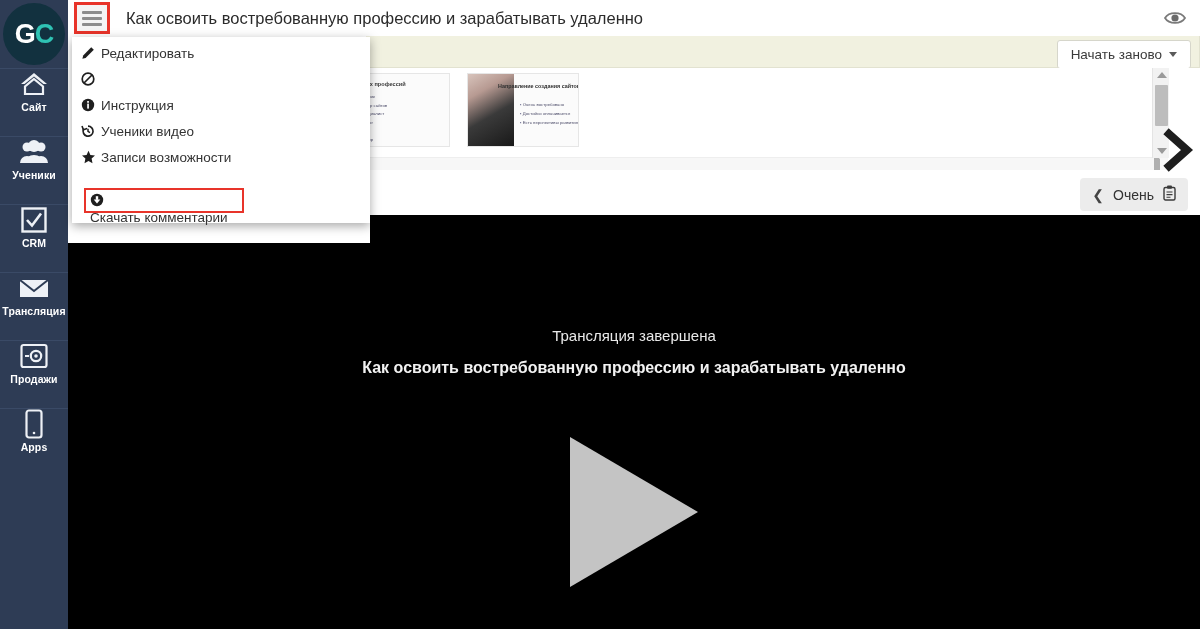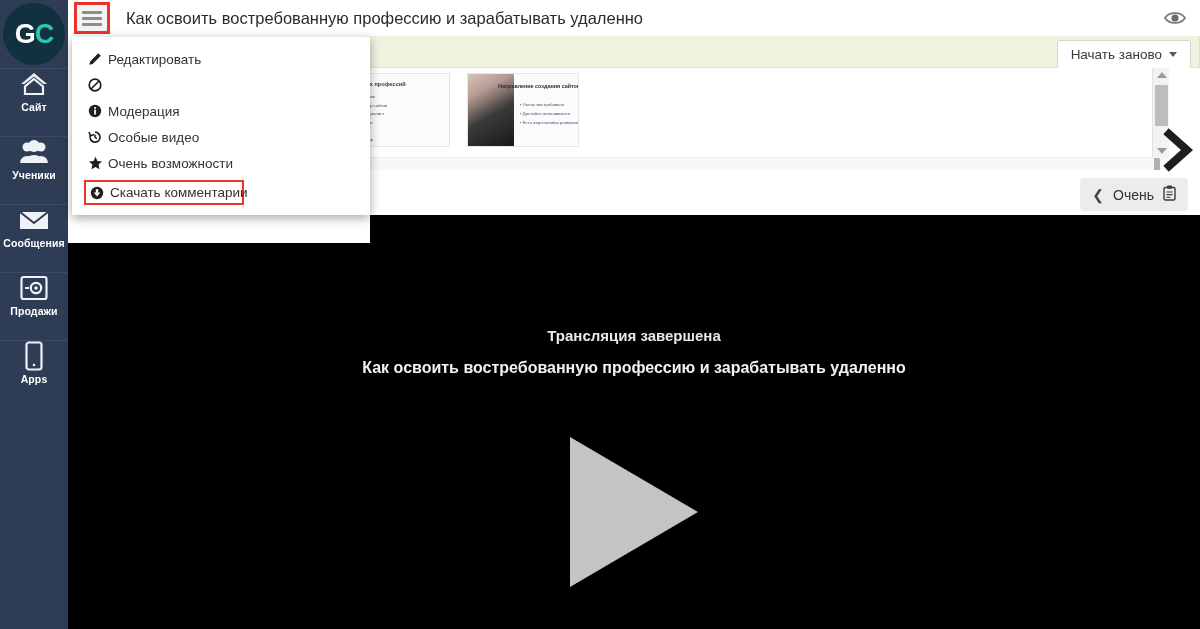--- a/index.html
+++ b/index.html
@@ -77,32 +77,32 @@
 
   
   .menu {
     position: absolute; left: 72px; top: 37px;
     width: 298px; background: #ffffff;
     box-shadow: 0 3px 10px rgba(0,0,0,.35);
     padding: 9px 0 10px 0;
     z-index: 40;
   }
   .menu-item {
-    display: flex; align-items: center;
-    height: 26px; padding: 0 16px;
+    display: flex; align-items: flex-start;
+    height: 26px; padding: 0 9px;
     font-size: 13.5px; color: #333; cursor: pointer;
     white-space: nowrap;
   }
   .menu-item .mi-ico {
     width: 20px; display:flex; align-items:center; justify-content:flex-start;
     flex: 0 0 20px;
   }
   .menu-item.highlight {
     border: 2px solid #e8342a;
-    margin: 4px 0 0 12px; width: 160px; height: 25px; padding-left: 4px;
+    margin: 12px 0 0 12px; width: 160px; height: 25px; padding-left: 4px; flex-direction: column;
   }
 
   
   .slides-band {
     position: absolute; left: 68px; top: 36px;
     width: 1132px; height: 134px;
     background: #ffffff;
   }
   .cream-band {
     position: absolute; left: 298px; top: 0;
@@ -211,21 +211,21 @@
   .video-stage {
     position: absolute; left: 68px; top: 243px;
     width: 1132px; height: 386px; background: #000000;
     display: flex; flex-direction: column; align-items: center;
   }
   .video-black-fill {
     position: absolute; left: 370px; top: 215px;
     width: 830px; height: 28px; background:#000;
   }
   .vs-line1 {
-    margin-top: 84px; color: #e9e9e9; font-size: 15px; font-weight: bold;
+    margin-top: 84px; color: #e9e9e9; font-size: 15px; font-weight: normal;
   }
   .vs-line2 {
     margin-top: 15px; color: #f2f2f2; font-size: 16px; font-weight: bold;
   }
   .play-triangle {
     margin-top: 60px;
     width: 0; height: 0;
     border-top: 75px solid transparent;
     border-bottom: 75px solid transparent;
     border-left: 128px solid #c4c4c4;
@@ -262,29 +262,38 @@
             <circle cx="23" cy="8" r="4.5" fill="#eef1f6"></circle>
             <circle cx="16" cy="7" r="6" fill="#eef1f6"></circle>
             <path d="M2 24 a7 7 0 0 1 14 0 Z" fill="#eef1f6"></path>
             <path d="M16 24 a7 7 0 0 1 14 0 Z" fill="#eef1f6"></path>
             <path d="M7 24 a9 8 0 0 1 18 0 Z" fill="#eef1f6"></path>
           </svg>
       </span>
       <span class="nav-label">Ученики</span>
     </div>
 
+    <div class="nav-item">
+      <span class="nav-ico">
+        <svg width="28" height="28" viewBox="0 0 28 28">
+            <rect x="2.5" y="2.5" width="23" height="23" fill="none" stroke="#eef1f6" stroke-width="2.4"></rect>
+            <polyline points="7,14 12,19.5 21,7.5" fill="none" stroke="#eef1f6" stroke-width="2.6"></polyline>
+          </svg>
+      </span>
+      <span class="nav-label">CRM</span>
+    </div>
 
     <div class="nav-item">
       <span class="nav-ico">
         <svg width="32" height="22" viewBox="0 0 32 22">
             <rect x="2" y="3" width="28" height="17" fill="#eef1f6"></rect>
             <polyline points="2,3 16,14 30,3" fill="none" stroke="#2e3c55" stroke-width="2"></polyline>
           </svg>
       </span>
-      <span class="nav-label">Сообщения</span>
+      <span class="nav-label">Трансляция</span>
     </div>
 
     <div class="nav-item">
       <span class="nav-ico">
         <svg width="30" height="26" viewBox="0 0 30 26">
             <rect x="2.5" y="2" width="25" height="22" rx="2" fill="none" stroke="#eef1f6" stroke-width="2.2"></rect>
             <circle cx="17" cy="13" r="5.2" fill="none" stroke="#eef1f6" stroke-width="2.2"></circle>
             <circle cx="17" cy="13" r="1.8" fill="#eef1f6"></circle>
             <path d="M6 13 h4" stroke="#eef1f6" stroke-width="2"></path>
           </svg>
@@ -412,39 +421,39 @@
       </span>
     </div>
     <div class="menu-item">
       <span class="mi-ico">
         <svg width="14" height="14" viewBox="0 0 14 14">
             <circle cx="7" cy="7" r="6.2" fill="#1f1f1f"></circle>
             <rect x="6.2" y="5.6" width="1.7" height="5" fill="#fff"></rect>
             <rect x="6.2" y="3" width="1.7" height="1.8" fill="#fff"></rect>
           </svg>
       </span>
-      <span>Модерация</span>
+      <span>Инструкция</span>
     </div>
     <div class="menu-item">
       <span class="mi-ico">
         <svg width="14" height="14" viewBox="0 0 14 14">
             <path d="M7 2.2 A5 5 0 1 1 2.4 5.4" fill="none" stroke="#1f1f1f" stroke-width="1.7"></path>
             <polyline points="1,2 2.4,5.8 6.2,4.6" fill="none" stroke="#1f1f1f" stroke-width="1.6"></polyline>
             <path d="M7 4.8 V7.4 L9 8.6" stroke="#1f1f1f" stroke-width="1.5" fill="none"></path>
           </svg>
       </span>
-      <span>Особые видео</span>
+      <span>Ученики видео</span>
     </div>
     <div class="menu-item">
       <span class="mi-ico">
         <svg width="15" height="14" viewBox="0 0 15 14">
             <polygon points="7.5,0.8 9.4,5 14,5.5 10.6,8.6 11.5,13.2 7.5,10.9 3.5,13.2 4.4,8.6 1,5.5 5.6,5" fill="#1f1f1f"></polygon>
           </svg>
       </span>
-      <span>Очень возможности</span>
+      <span>Записи возможности</span>
     </div>
     <div class="menu-item highlight">
       <span class="mi-ico">
         <svg width="14" height="14" viewBox="0 0 14 14">
             <circle cx="7" cy="7" r="6.2" fill="#1f1f1f"></circle>
             <polygon points="7,10.6 3.7,6.5 10.3,6.5" fill="#fff"></polygon>
             <rect x="5.8" y="3.2" width="2.4" height="3.6" fill="#fff"></rect>
           </svg>
       </span>
       <span>Скачать комментарии</span>

